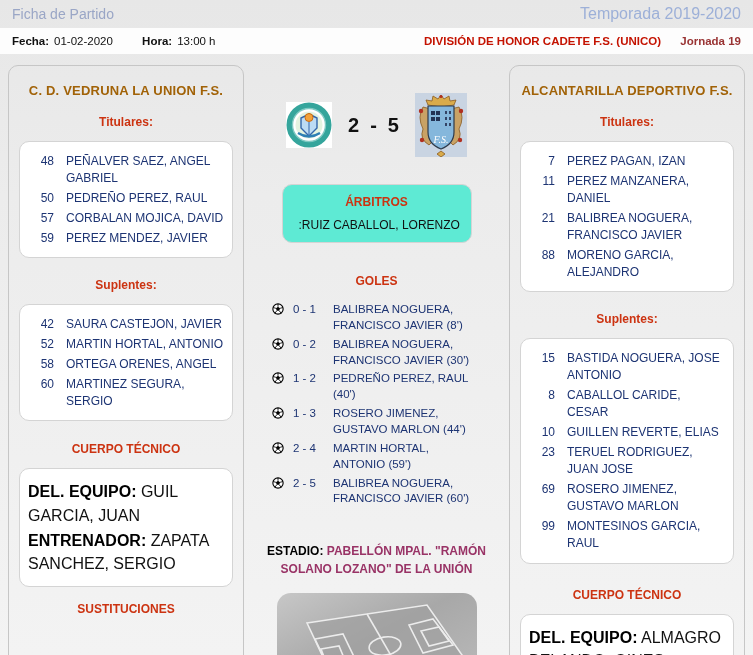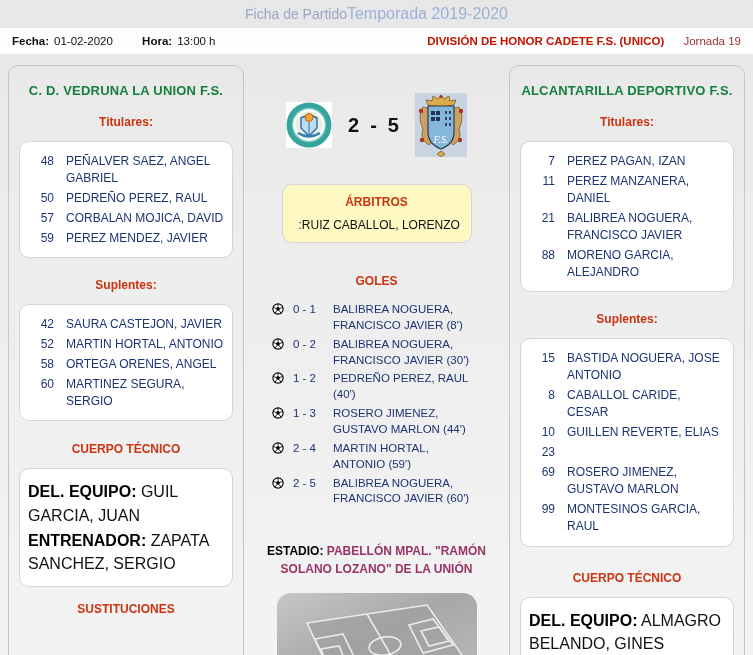--- a/index.html
+++ b/index.html
@@ -2,65 +2,65 @@
 <html><head>
 <meta charset="utf-8">
 <style>
   html,body{margin:0;padding:0;}
   body{
     width:753px;height:655px;overflow:hidden;
     font-family:"Liberation Sans","DejaVu Sans",sans-serif;
     background:linear-gradient(180deg,#e7e7e7 0%,#ececec 30%,#f3f3f3 100%);
   }
   .topbar{
-    height:28px;display:flex;justify-content:center;align-items:center;
+    height:28px;display:flex;justify-content:space-between;align-items:center;
     padding:0 12px;
   }
   .page-title{color:#9aa6c6;font-size:14px;}
   .season{color:#9db0d8;font-size:16px;}
   .subbar{
     height:26px;background:#fdfdfd;display:flex;justify-content:space-between;
     align-items:center;padding:0 12px;font-size:11.5px;color:#111;
   }
   .subbar .lbl{font-weight:bold;margin-right:5px;}
   .subbar .grp{margin-right:26px;}
   .division{color:#c41200;font-weight:bold;margin-right:16px;}
-  .jornada{color:#993333;font-weight:normal;}
+  .jornada{color:#993333;font-weight:bold;}
   .content{display:flex;align-items:flex-start;margin-top:11px;}
   .team-col{
     width:236px;flex:none;border:1px solid #c6c6c6;border-radius:10px;
     height:920px;box-sizing:border-box;background:transparent;
   }
   .team-col.left{margin-left:8px;}
   .team-col.right{margin-right:8px;}
   .center-col{flex:1;min-width:0;padding:0 4px;}
   .team-name{
     padding-top:17px;text-align:center;font-size:13px;font-weight:bold;
-    color:#15803d;letter-spacing:.2px;
+    color:#a16207;letter-spacing:.2px;
   }
   .sec-title{
     text-align:center;color:#cc3311;font-weight:bold;font-size:12px;
     margin-top:17px;margin-bottom:12px;
   }
   .white-box{
     background:#fff;border:1px solid #d4d4d4;border-radius:10px;
     margin:0 10px;padding:9px 8px;
   }
   .player-row{display:flex;font-size:12px;color:#1d3473;padding:1.5px 0;line-height:1.42;}
   .player-row .num{width:26px;flex:none;text-align:right;margin-right:12px;}
   .player-row .pname{flex:1;min-width:0;}
   .staff-line{font-size:16px;color:#111;line-height:1.45;margin:2px 0;}
   .staff-line b{color:#000;}
   
   .score-row{display:flex;align-items:center;justify-content:center;gap:16px;margin-top:28px;min-height:64px;}
   .score{display:flex;align-items:center;gap:11px;font-size:20px;font-weight:bold;color:#111;}
   .logo-home{width:46px;height:46px;background:#fff;flex:none;}
   .logo-away{width:52px;height:64px;flex:none;}
   .arbitros-box{
-    width:172px;margin:27px auto 0;background:#fef9c3;border:1px solid #d4d4d4;
+    width:172px;margin:27px auto 0;background:#5eead4;border:1px solid #d4d4d4;
     border-radius:10px;padding:10px 8px;
   }
   .arbitros-title{text-align:center;color:#cc3311;font-weight:bold;font-size:12px;}
   .arbitro-row{display:flex;margin-top:9px;font-size:12px;color:#111;}
   .arbitro-row .colon{margin-left:8px;}
   .arbitro-row .aname{flex:1;}
   .goles-title{margin-top:31px;margin-bottom:14px;}
   .goles-list{padding-left:24px;padding-right:26px;}
   .goal-row{display:flex;align-items:flex-start;font-size:11.5px;color:#1d3473;line-height:1.38;margin-bottom:3px;}
   .goal-row .ball{flex:none;margin-top:1px;margin-right:9px;}
@@ -312,20 +312,21 @@
         <div class="player-row">
           <span class="num">8</span>
           <span class="pname">CABALLOL CARIDE, CESAR</span>
         </div>
         <div class="player-row">
           <span class="num">10</span>
           <span class="pname">GUILLEN REVERTE, ELIAS</span>
         </div>
         <div class="player-row">
           <span class="num">23</span>
+          <span class="pname">TERUEL RODRIGUEZ, JUAN JOSE</span>
         </div>
         <div class="player-row">
           <span class="num">69</span>
           <span class="pname">ROSERO JIMENEZ, GUSTAVO MARLON</span>
         </div>
         <div class="player-row">
           <span class="num">99</span>
           <span class="pname">MONTESINOS GARCIA, RAUL</span>
         </div>
       </div>

